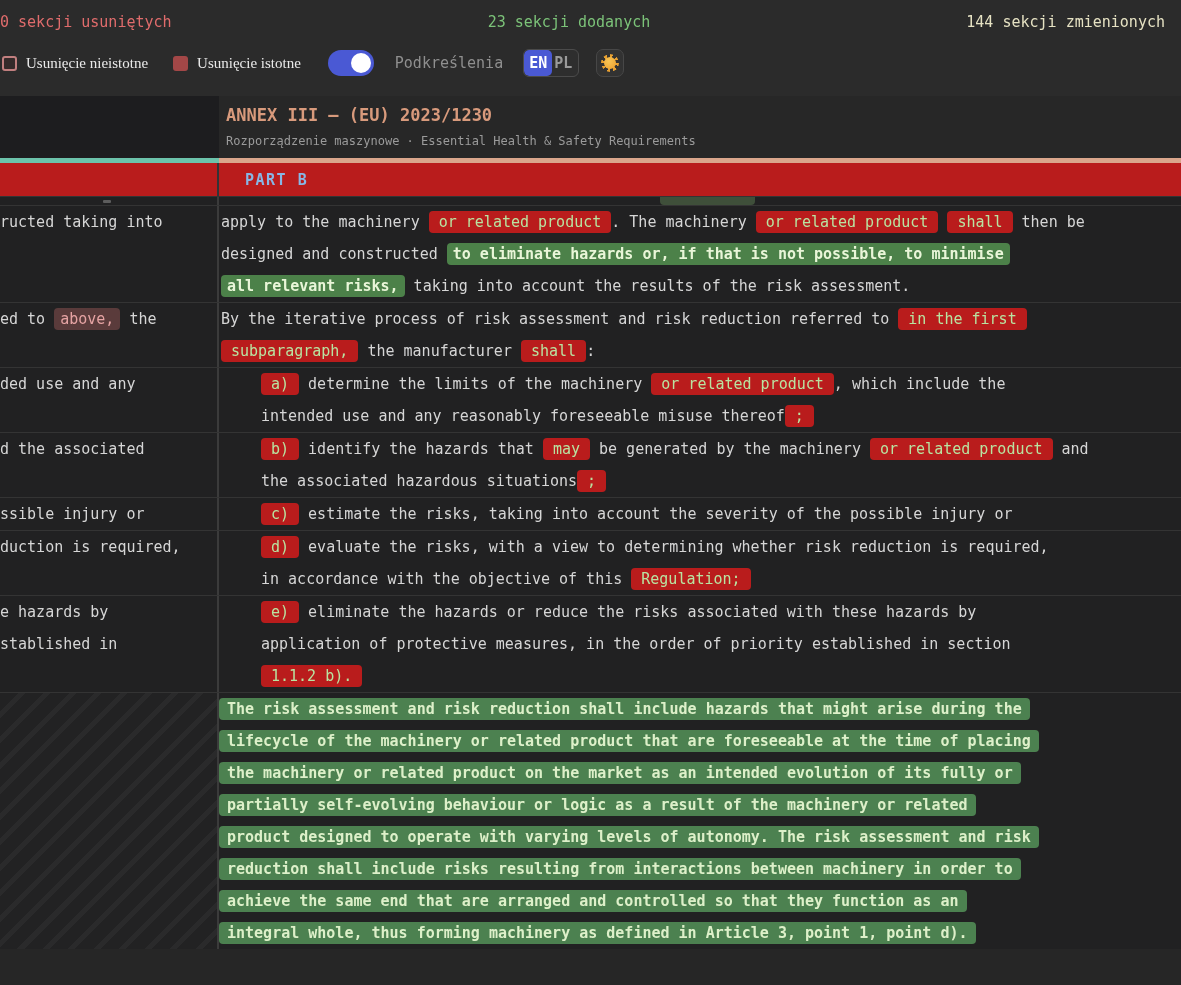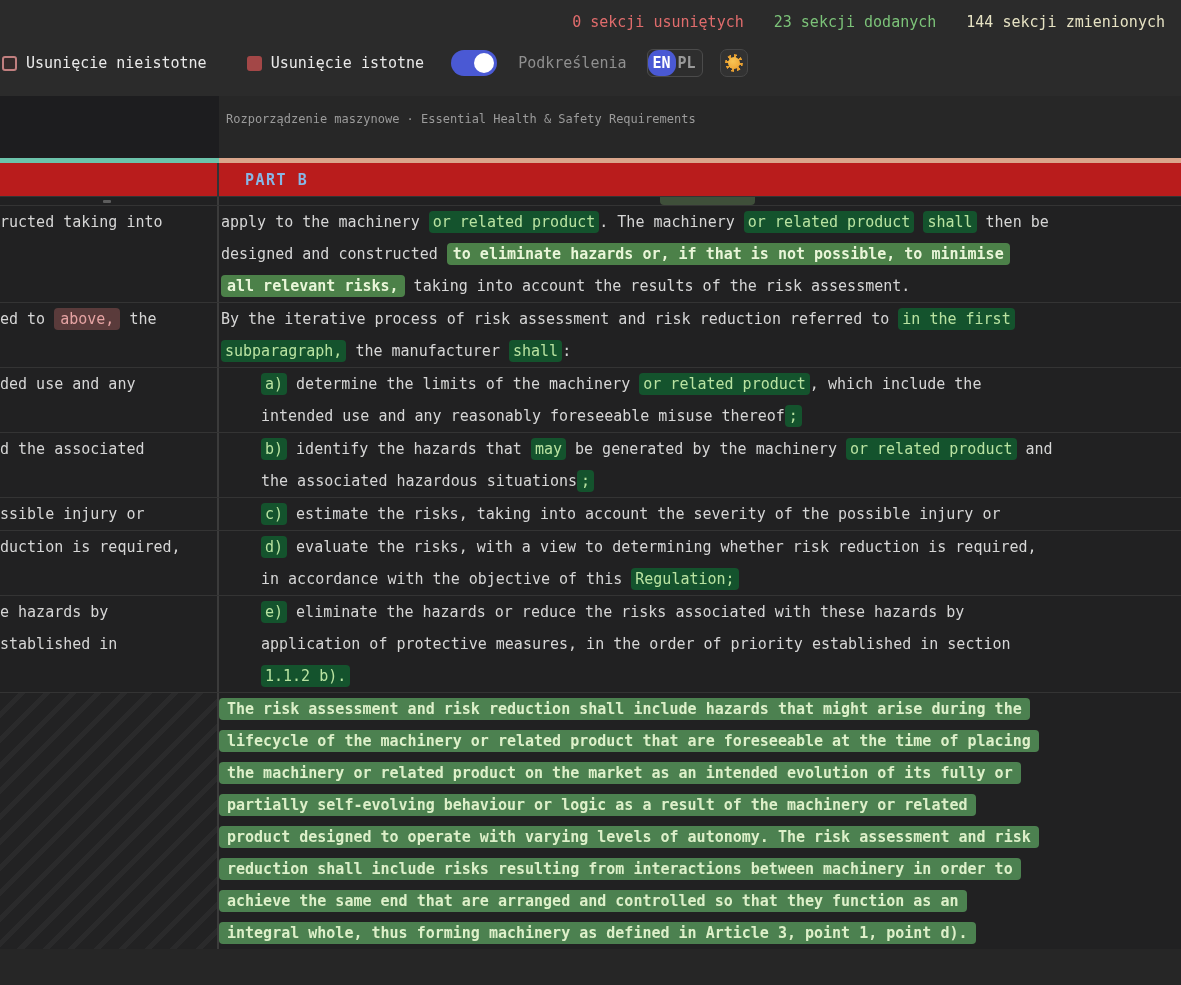--- a/index.html
+++ b/index.html
@@ -1,45 +1,45 @@
 <!DOCTYPE html>
 <html><head>
 <meta charset="utf-8">
 <style>
   * { margin:0; padding:0; box-sizing:border-box; }
   html,body { width:1181px; height:985px; overflow:hidden; background:#262626;
               font-family:"DejaVu Sans Mono", monospace; }
 
   
   .toolbar { background:#2b2b2b; height:96px; padding-top:11px; }
-  .stats-row { display:flex; justify-content:flex-end; gap:30px; padding-right:16px;
+  .stats-row { display:flex; justify-content:space-between; gap:30px; padding-right:16px;
                font-size:15px; height:22px; align-items:center; }
   .stat-removed { color:#e06c6c; }
   .stat-added   { color:#7cc379; }
   .stat-changed { color:#e6e2c3; }
 
   .legend-row { display:flex; align-items:center; margin-top:15px; padding-left:2px;
                 font-size:15px; color:#eaeaea; height:30px; }
-  .legend-item { display:flex; align-items:center; gap:9px; cursor:pointer; }
-  .legend-item + .legend-item { margin-left:40px;justify-content:space-between; }
+  .legend-item { display:flex; align-items:center; gap:9px; cursor:pointer;font-family:Liberation Serif, serif; }
+  .legend-item + .legend-item { margin-left:25px;justify-content:space-between; }
   .swatch { width:15px; height:15px; border-radius:3px; }
   .swatch-outline { background:#352a2a; border:2px solid #c17f7f; }
   .swatch-solid   { background:#a34747; }
 
   .toggle { width:46px; height:26px; border-radius:13px; background:#4a59d4;
             position:relative; margin-left:27px; cursor:pointer; flex:none; }
   .toggle .knob { position:absolute; right:3px; top:3px; width:20px; height:20px;
                   border-radius:50%; background:#ffffff; }
   .toggle-label { color:#8f8f8f; margin-left:21px; }
 
   .lang-switch { display:flex; align-items:center; margin-left:20px; height:28px;
                  border:1px solid #4b4b4b; border-radius:6px; background:#2e2e2e;
                  overflow:hidden; cursor:pointer; font-weight:bold; font-size:15px; }
   .lang-on  { background:#4a59d4; color:#ffffff; padding:4px 5px; height:100%;
-              display:flex; align-items:center; border-radius:11px; }
+              display:flex; align-items:center; border-radius:5px; }
   .lang-off { color:#9a9a9a; padding:4px 6px 4px 2px; }
 
   .theme-btn { width:28px; height:28px; margin-left:17px; border:1px solid #474747;
                border-radius:7px; background:#323232; display:flex; align-items:center;
                justify-content:center; cursor:pointer; }
   .sun { width:18px; height:18px; border-radius:50%; position:relative;
          background:repeating-conic-gradient(#e8a030 0deg 20deg, rgba(0,0,0,0) 20deg 45deg); }
   .sun::after { content:""; position:absolute; inset:3px; border-radius:50%;
                 background:radial-gradient(circle at 40% 35%, #f8c555, #ec9f2e); }
 
@@ -66,21 +66,21 @@
   .diff-row:first-child { border-top:none; }
   .cell-left { width:217px; flex:none; overflow:hidden; color:#d6d6d6; }
   .col-div { width:2px; flex:none; background:#3b3b3b; }
   .cell-right { flex:1; overflow:hidden; color:#d6d6d6; padding-left:2px; }
   .cell-right.indent { padding-left:42px; }
   .cell-right.block { padding-left:0; }
   .line { white-space:pre; line-height:32px; height:32px; font-size:15px; }
 
   .seg { border-radius:4px; }
   .seg-plain { color:#d6d6d6; }
-  .seg-add { background:#14532d; color:#b9e3a1; padding:2px 4px; }
+  .seg-add { background:#b91c1c; color:#b9e3a1; padding:2px 10px; }
   .seg-add-strong { background:#4c8149; color:#e9f6d8; padding:2px 6px; font-weight:bold;text-align:right; }
   .seg-del { background:#5a3b3b; color:#e5a3a3; padding:2px 6px; }
   .block .seg-add-strong { background:#4c8150; color:#ddf0c9; padding:2px 8px; }
 
   .cell-left.hatched { background:repeating-linear-gradient(135deg,
         #222223 0px, #222223 13px, #2a2a2b 13px, #2a2a2b 18px); }
 
   .partial-row { height:8px; position:relative; }
   .frag-add { position:absolute; bottom:0; height:8px; background:#3f4f3a;
               border-radius:0 0 4px 4px; }
@@ -114,20 +114,21 @@
     </div>
     <div class="theme-btn">
       <div class="sun"></div>
     </div>
   </div>
 </div>
 
 <div class="doc-header">
   <div class="hd-left"></div>
   <div class="hd-right">
+    <div class="doc-title">ANNEX III — (EU) 2023/1230</div>
     <div class="doc-subtitle">Rozporządzenie maszynowe · Essential Health &amp; Safety Requirements</div>
   </div>
 </div>
 <div class="progress">
   <div class="p-left"></div>
   <div class="p-right"></div>
 </div>
 
 <div class="section-band">
   <div class="band-div"></div>

